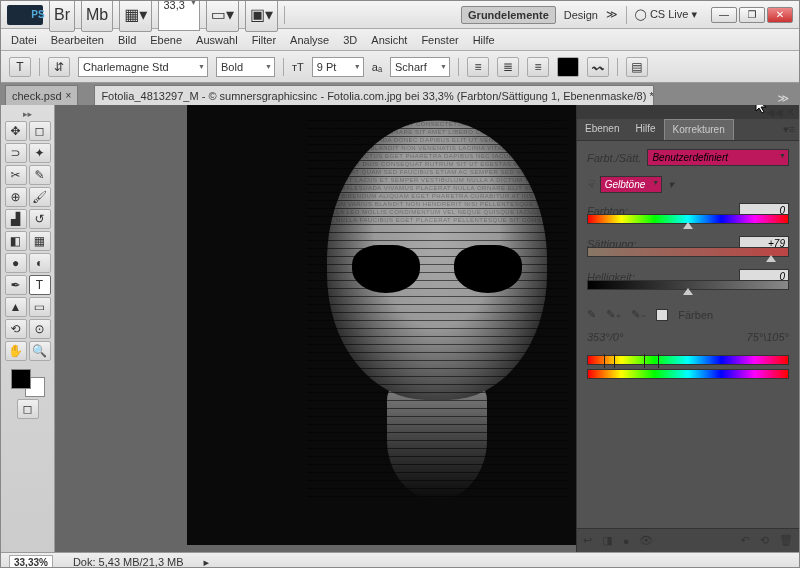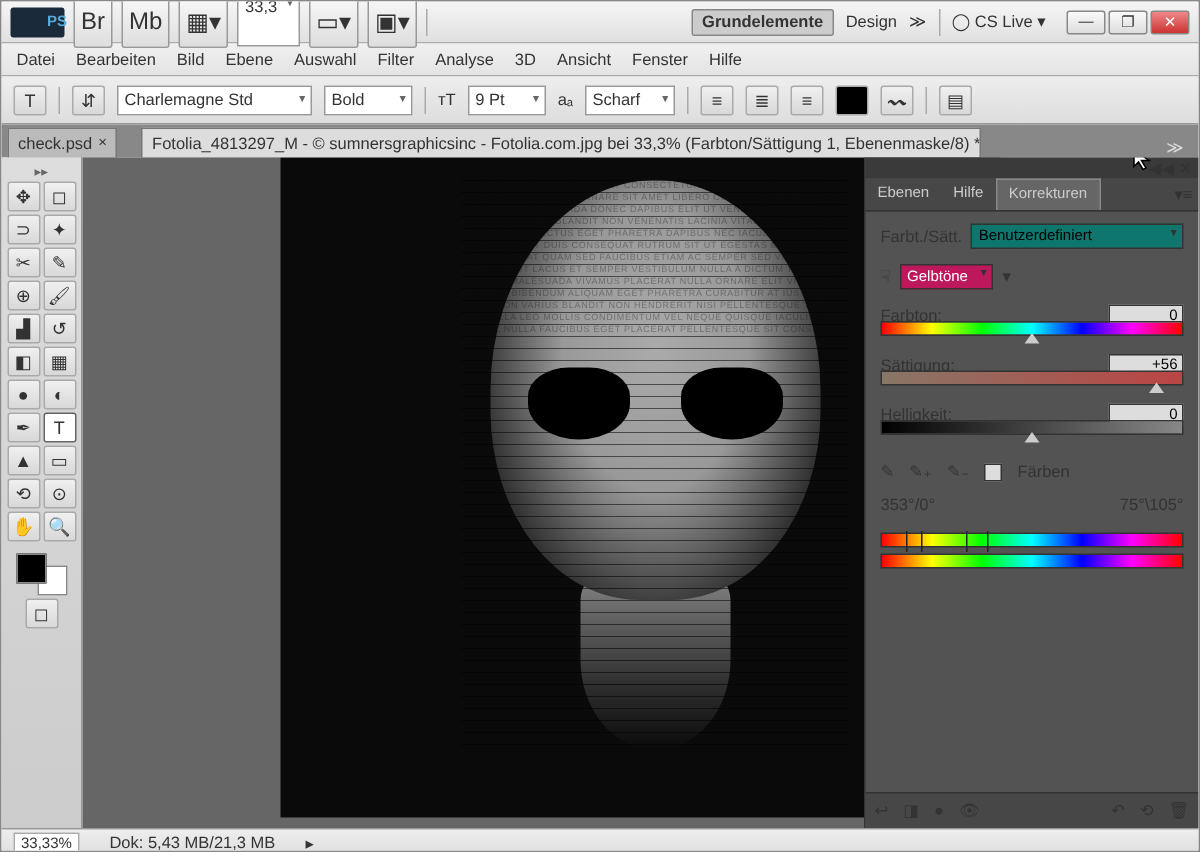--- a/index.html
+++ b/index.html
@@ -40,39 +40,39 @@
 .lens.l{left:0;} .lens.r{right:0;}
 .neck{position:absolute;left:80px;top:260px;width:100px;height:120px;background:linear-gradient(#888,#333 60%,#0a0a0a);border-radius:20px 20px 50% 50%;}
 .txt-overlay{position:absolute;inset:0;mix-blend-mode:multiply;opacity:0.55;background:repeating-linear-gradient(#000 0,#000 1px,transparent 1px,transparent 8px);}
 .txt-ov2{position:absolute;inset:0;font-size:6px;line-height:8px;color:#111;opacity:0.35;overflow:hidden;letter-spacing:.5px;word-break:break-all;}
 .panel{width:223px;background:#535353;border-left:1px solid #333;position:absolute;right:0;top:0;height:100%;display:flex;flex-direction:column;color:#ddd;}
 .panel-head{height:14px;background:#3a3a3a;display:flex;justify-content:flex-end;padding:0 4px;align-items:center;font-size:9px;}
 .panel-tabs{display:flex;background:#474747;border-bottom:1px solid #333;}
 .ptab{padding:4px 8px;font-size:10px;color:#ccc;}
 .ptab-active{background:#666;border:1px solid #888;border-bottom:none;}
 .panel-body{padding:8px 10px;display:flex;flex-direction:column;gap:10px;color:#ddd;}
-.prow{display:flex;align-items:center;gap:6px;}
-.psel{background:#0f766e;border:1px solid #333;color:#000;padding:2px 16px 2px 4px;position:relative;font-size:10px;}
+.prow{display:flex;align-items:center;gap:6px;font-style:italic;}
+.psel{background:#be185d;border:1px solid #333;color:#000;padding:2px 16px 2px 4px;position:relative;font-size:10px;}
 .psel::after{content:"▼";position:absolute;right:2px;font-size:7px;color:#333;}
 .psel.hl{background:#be185d;color:#fff;text-align:right;}
 .pval{background:#ddd;color:#000;width:50px;text-align:right;padding:1px 3px;margin-left:auto;font-size:10px;border:1px solid #333;}
 .slider{height:12px;position:relative;margin-top:-4px;}
 .slider-track{height:10px;width:100%;border:1px solid #333;}
 .hue-grad{background:linear-gradient(90deg,#f00,#ff0,#0f0,#0ff,#00f,#f0f,#f00);}
 .sat-grad{background:linear-gradient(90deg,#876,#b44);}
 .lig-grad{background:linear-gradient(90deg,#000,#888);}
 .thumb{position:absolute;bottom:-3px;width:0;height:0;border-left:5px solid transparent;border-right:5px solid transparent;border-bottom:7px solid #ccc;transform:translateX(-5px);}
 .eyedrops{display:flex;gap:10px;align-items:center;margin-top:6px;}
 .chk{width:12px;height:12px;background:#ddd;border:1px solid #333;}
 .hue-strips{display:flex;flex-direction:column;gap:4px;margin-top:2px;}
 .hue-strip{height:10px;background:linear-gradient(90deg,#f00,#ff0,#0f0,#0ff,#00f,#f0f,#f00);border:1px solid #333;position:relative;}
 .range-mark{position:absolute;top:-2px;height:14px;width:1px;background:#222;}
 .panel-foot{margin-top:auto;height:24px;background:#474747;border-top:1px solid #333;display:flex;align-items:center;padding:0 6px;gap:10px;font-size:11px;color:#bbb;}
 .statusbar{height:19px;background:linear-gradient(#eee,#ddd);border-top:1px solid #999;display:flex;align-items:center;padding:0 8px;gap:20px;}
-.sb-field{border:1px solid #aaa;background:#fff;padding:1px 4px;font-size:10px;}
+.sb-field{border:1px solid #aaa;background:#fff;padding:1px 4px;font-size:10px;font-weight:bold;}
 .sep{width:1px;height:18px;background:#aaa;}
 .cursor{position:absolute;pointer-events:none;}
 </style>
 </head>
 <body>
 
 <div class="topbar">
   <div class="ps-logo">PS</div>
   <div class="tbtn">Br</div>
   <div class="tbtn">Mb</div>
@@ -239,21 +239,21 @@
               <div class="pval">0</div>
             </div>
           <div class="slider">
               <div class="slider-track hue-grad"></div>
               <div class="thumb" style="left:50%"></div>
             </div>
         </div>
         <div>
           <div class="prow">
               <span>Sättigung:</span>
-              <div class="pval">+56</div>
+              <div class="pval">+79</div>
             </div>
           <div class="slider">
               <div class="slider-track sat-grad"></div>
               <div class="thumb" style="left:91%"></div>
             </div>
           <svg class="cursor" style="left:178px;top:-6px" width="16" height="16">
               <path d="M1 1 L1 12 L4 9 L7 14 L9 13 L6 8 L11 8 Z" fill="#fff" stroke="#000"></path>
             </svg>
         </div>
         <div>

